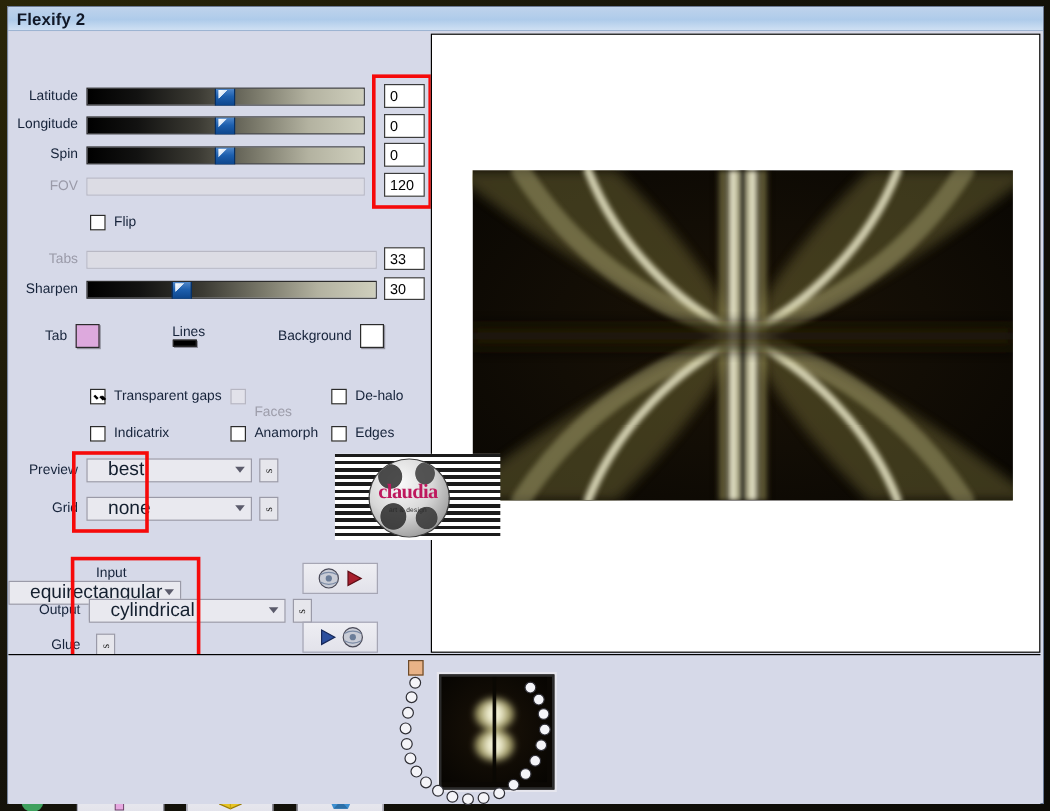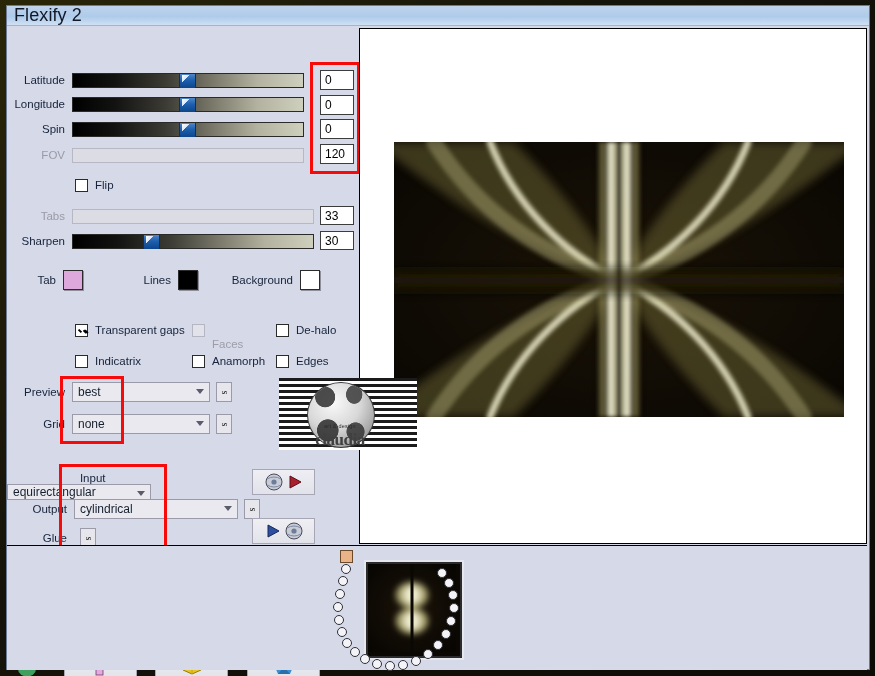--- a/index.html
+++ b/index.html
@@ -14,21 +14,21 @@
     background:linear-gradient(135deg,#2a2608 0%,#15130a 40%,#0c0b06 100%);}
 
   
   #window{position:absolute;left:6px;top:5px;width:862px;height:663px;
     background:#d6d9e8;border:1px solid #6a7a95;
     box-shadow:0 0 0 1px #ffffff inset;}
   #titlebar{height:19px;
     background:linear-gradient(180deg,#bfd3ec 0%,#aecbea 55%,#cfe0f3 100%);
     border-bottom:1px solid #9db4d2;
     display:flex;align-items:center;}
-  #titlebar .t{padding-left:7px;font-size:18px;color:#111827;letter-spacing:.1px;}
+  #titlebar .t{padding-left:7px;font-size:14px;color:#111827;letter-spacing:.1px;font-weight:bold;}
 
   #body{position:absolute;left:0;top:20px;right:0;bottom:0;
     background:#d6d9e8;}
 
   
   #left{position:absolute;left:0;top:0;width:349px;height:643px;}
 
   .row{position:absolute;height:18px;display:flex;align-items:center;}
   .lbl{width:58px;text-align:right;padding-right:7px;font-size:11.5px;color:#16233a;}
   .lbl.dim{color:#9a9aa8;}
@@ -62,21 +62,21 @@
   .cbtext{margin-left:7px;font-size:11.5px;color:#16233a;}
   .cbtext.dim{color:#9d9daa;margin-top:28px;}
 
   
   .swatch{width:20px;height:20px;border:1px solid #2b2b2b;box-sizing:border-box;
     box-shadow:1px 1px 0 #8f8f9c;}
 
   
   .combo{position:relative;width:138px;height:20px;background:#e9e9ef;
     border:1px solid #9a9aa8;box-sizing:border-box;display:flex;align-items:center;}
-  .combo .val{padding-left:5px;font-size:12px;color:#15202f;}
+  .combo .val{padding-left:17px;font-size:16px;color:#15202f;}
   .combo .arrow{position:absolute;right:5px;top:6px;width:8px;height:5px;}
   .combo .arrow:before{content:"";position:absolute;left:0;top:0;
     border-left:4px solid transparent;border-right:4px solid transparent;
     border-top:5px solid #5b5b6b;}
   .sbtn{width:16px;height:20px;margin-left:6px;background:#e6e6ec;
     border:1px solid #9a9aa8;box-sizing:border-box;
     font-size:10px;color:#222;display:flex;align-items:center;justify-content:center;}
   .sbtn span{transform:rotate(-90deg);font-family:"Liberation Serif",serif;}
 
   
@@ -105,21 +105,21 @@
     border:1px solid #3a3a3a;overflow:hidden;}
   #wm .orb .cont{position:absolute;inset:0;
     background:
       radial-gradient(ellipse at 26% 22%,#2e2e2e 0 14%,transparent 15%),
       radial-gradient(ellipse at 70% 18%,#3a3a3a 0 12%,transparent 13%),
       radial-gradient(ellipse at 30% 74%,#2b2b2b 0 16%,transparent 17%),
       radial-gradient(ellipse at 72% 76%,#343434 0 13%,transparent 14%);
     opacity:.85;}
   #wm .name{position:absolute;left:30px;top:22px;width:62px;text-align:center;
     font-family:"Liberation Serif",serif;font-weight:bold;font-size:17px;
-    color:#404040;letter-spacing:-.5px;margin-top:30px;}
+    color:#be185d;letter-spacing:-.5px;}
   #wm .sub{position:absolute;left:30px;top:45px;width:62px;text-align:center;
     font-size:5.5px;color:#2a2a2a;letter-spacing:.2px;}
 
   
   #bottom{position:absolute;left:0;top:519px;width:860px;height:124px;
     background:#d6d9e8;border-top:1px solid #000;}
 
   #thumbwrap{position:absolute;left:326px;top:0px;width:160px;height:124px;}
   #thumb{position:absolute;left:33px;top:16px;width:92px;height:92px;
     background:#0b0804;border:2px solid #2b2b2b;box-shadow:0 0 0 2px #e6e6ee;}
@@ -201,21 +201,21 @@
             <div class="track"></div>
             <div class="thumb" style="left:70px;"></div>
           </div>
         </div>
         <div class="numbox" style="position:absolute;left:313px;top:205px;height:19px;">30</div>
 
         <div class="row" style="left:13px;top:245px;">
           <div class="lbl" style="width:36px;">Tab</div>
           <div class="swatch" style="background:#dda9dd;"></div>
         </div>
-        <div class="row" style="left:122px;top:245px;">
+        <div class="row" style="left:122px;top:245px;flex-direction:column;">
           <div class="lbl" style="width:42px;">Lines</div>
           <div class="swatch" style="background:#000;"></div>
         </div>
         <div class="row" style="left:220px;top:245px;">
           <div class="lbl" style="width:66px;">Background</div>
           <div class="swatch" style="background:#fff;"></div>
         </div>
 
         <div class="row" style="left:68px;top:295px;">
           <div class="cb on"></div>

